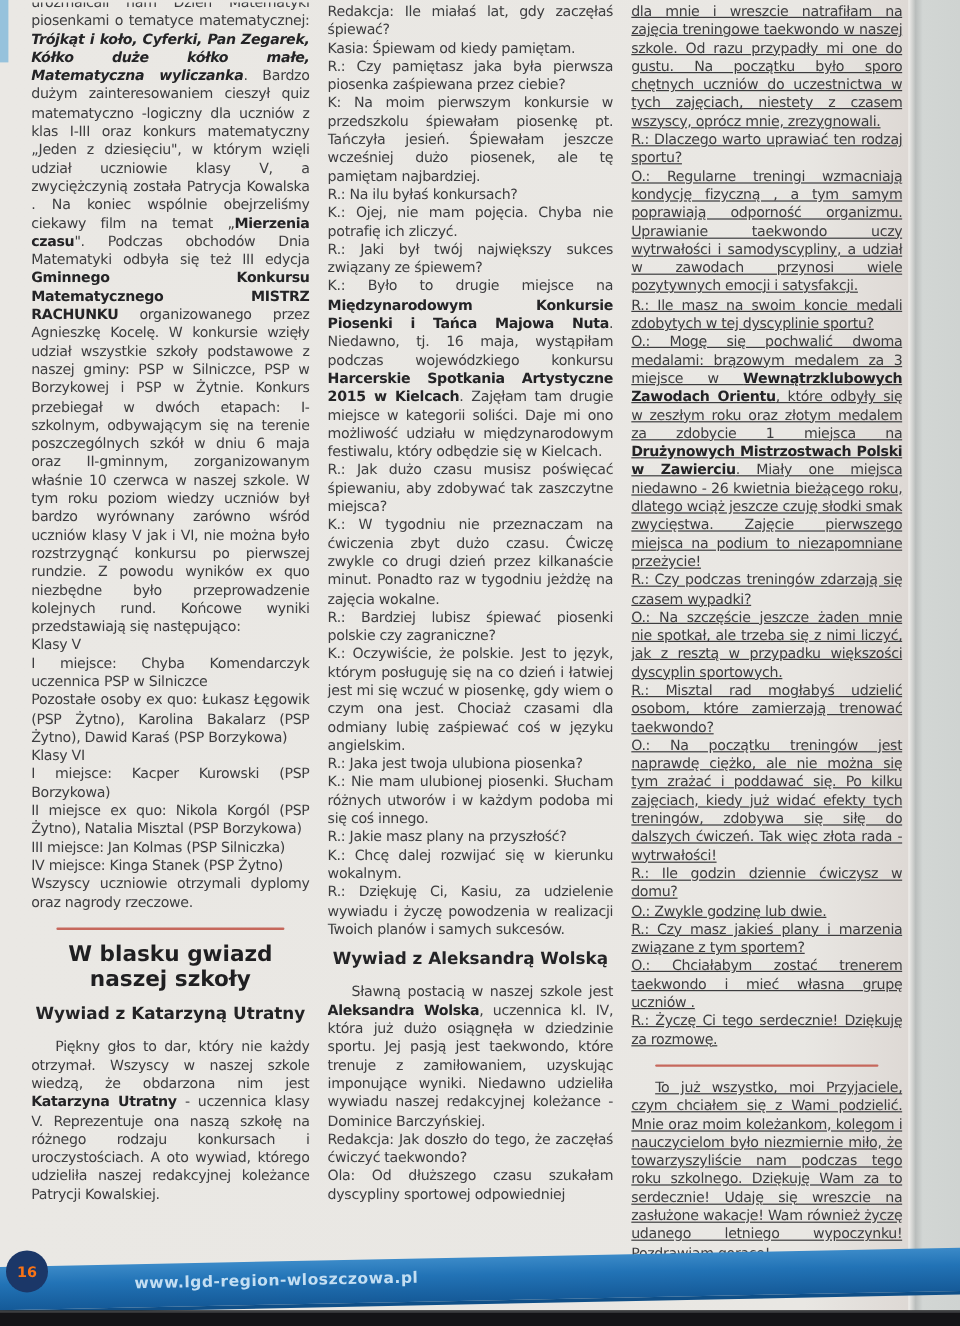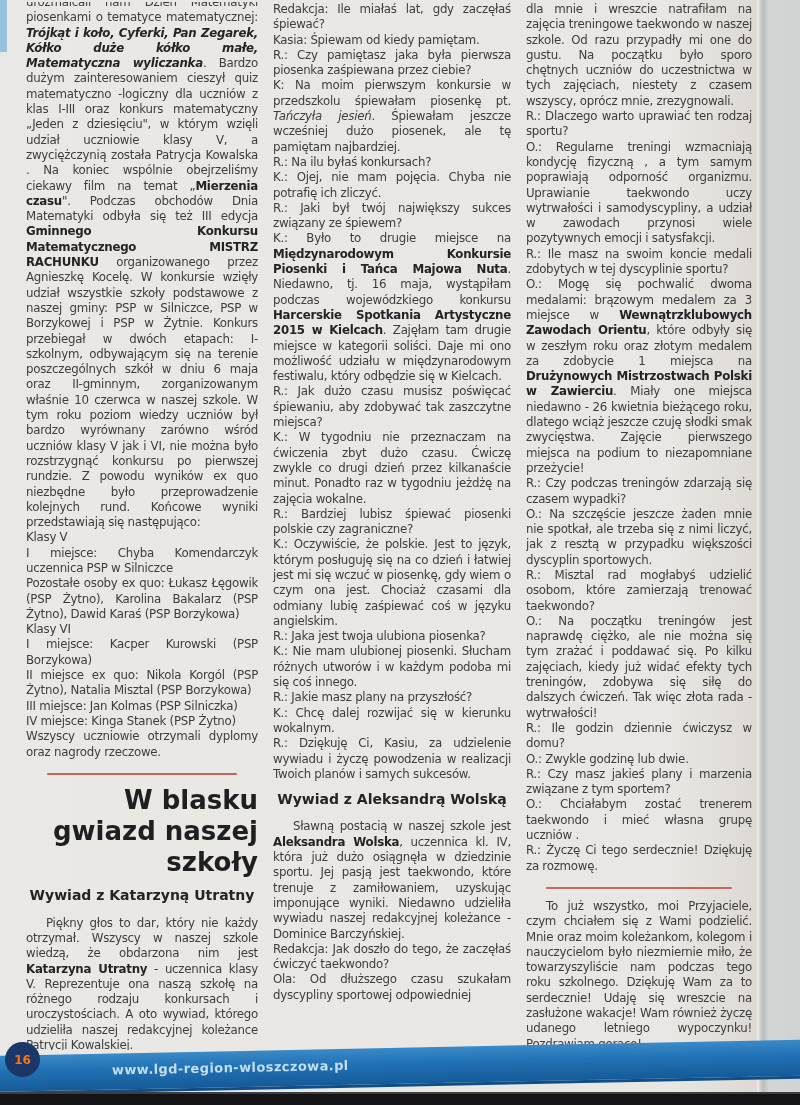--- a/index.html
+++ b/index.html
@@ -27,29 +27,29 @@
   }
   
   .cols{
     position:absolute;left:26px;top:2px;width:726px;height:1048px;
     display:flex;gap:15px;overflow:hidden;
     color:#3d3d3f;font-size:11.8px;line-height:15.3px;letter-spacing:-0.25px;
   }
   .col{overflow:hidden;}
   .col1{width:234px;}
   .col2{width:240px;}
-  .col3{width:228px;}
+  .col3{width:228px;text-decoration:underline;}
   .para{margin:0;text-align:justify;}
   .cut-top{margin-top:-7px;}
   .ind{text-indent:20px;}
   b{font-weight:bold;color:#242426;}
-  .i{font-style:italic;}
+  .i{}
   .bi{font-style:italic;font-weight:bold;color:#242426;}
   .title{
-    font-size:26px;font-weight:bold;color:#1f1f21;text-align:right;
+    font-size:18px;font-weight:bold;color:#1f1f21;text-align:center;
     line-height:1.2;margin:10px 0 8px;letter-spacing:0;
   }
   .heading{
     font-size:14px;font-weight:bold;color:#242426;text-align:center;
     margin:10px 0 12px;letter-spacing:0;
   }
   .divider{height:2px;background:#c6685c;width:82%;margin:13px auto 10px;border-radius:1px;}
   
   .footer-bar{
     position:absolute;left:-10px;top:1056px;width:822px;height:36px;

